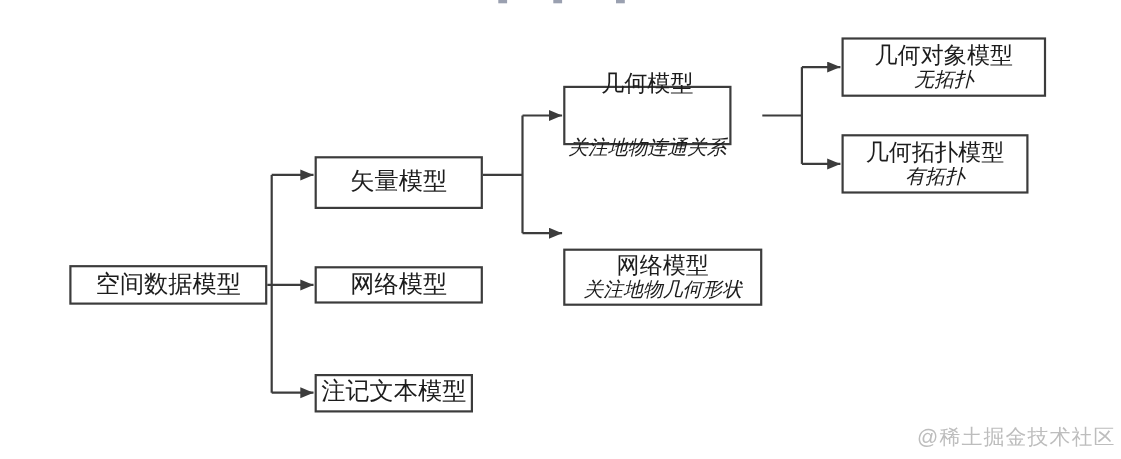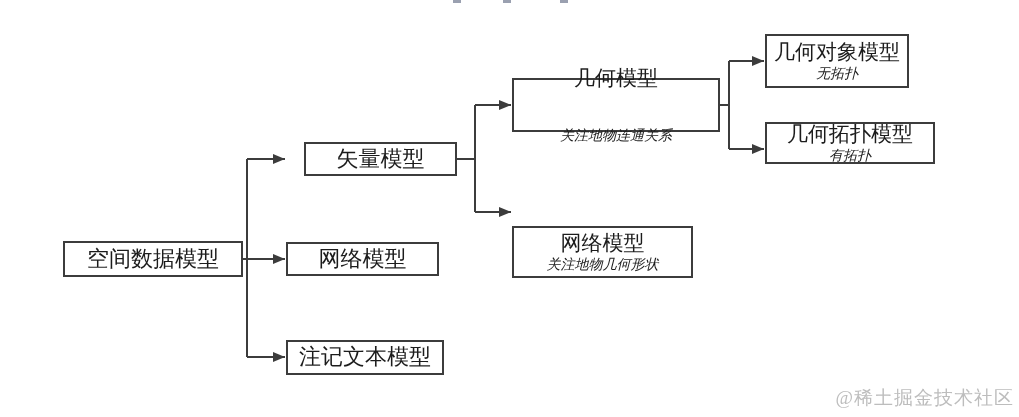--- a/index.html
+++ b/index.html
@@ -33,42 +33,42 @@
     justify-content: center;
   }
   .node-label {
     font-size: 22px;
     color: #1c1c1c;
     line-height: 1.12;
     white-space: nowrap;
   }
   .two-line .node-label { font-size: 21px; }
   .node-note {
-    font-size: 14px;
+    font-size: 18px;
     font-style: italic;
     color: #1c1c1c;
     line-height: 1.18;
     white-space: nowrap;
   }
   .n-root              { left: 63px;  top: 241px; width: 180px; height: 36px; }
-  .n-vector            { left: 304px; top: 142px; width: 153px; height: 34px; }
+  .n-vector            { left: 286px; top: 142px; width: 153px; height: 48px; }
   .n-raster            { left: 286px; top: 242px; width: 153px; height: 34px; }
-  .n-annotation        { left: 286px; top: 340px; width: 158px; height: 35px; }
-  .n-geometry          { left: 512px; top: 78px;  width: 208px; height: 54px; gap: 36px; }
+  .n-annotation        { left: 286px; top: 340px; width: 144px; height: 35px; }
+  .n-geometry          { left: 512px; top: 78px;  width: 153px; height: 54px; gap: 36px; }
   .n-network           { left: 512px; top: 186px; width: 181px; height: 52px; margin-top: 40px; }
-  .n-geometry-object   { left: 765px; top: 34px;  width: 144px; height: 54px; }
-  .n-geometry-topology { left: 765px; top: 122px; width: 170px; height: 42px; align-items: center; }
+  .n-geometry-object   { left: 765px; top: 34px;  width: 186px; height: 54px; }
+  .n-geometry-topology { left: 765px; top: 122px; width: 170px; height: 54px; align-items: center; }
   .watermark {
     position: absolute;
     right: 5px;
     bottom: 6px;
     font-size: 19px;
     letter-spacing: 1px;
     color: #bdbdbd;
-    font-family: Liberation Serif, serif;
+    font-family: Liberation Sans, sans-serif;
   }
   .remnant {
     position: absolute;
     top: 0;
     height: 3px;
     width: 8px;
     background: #9aa0b0;
   }
   .r1 { left: 453px; }
   .r2 { left: 503px; }

